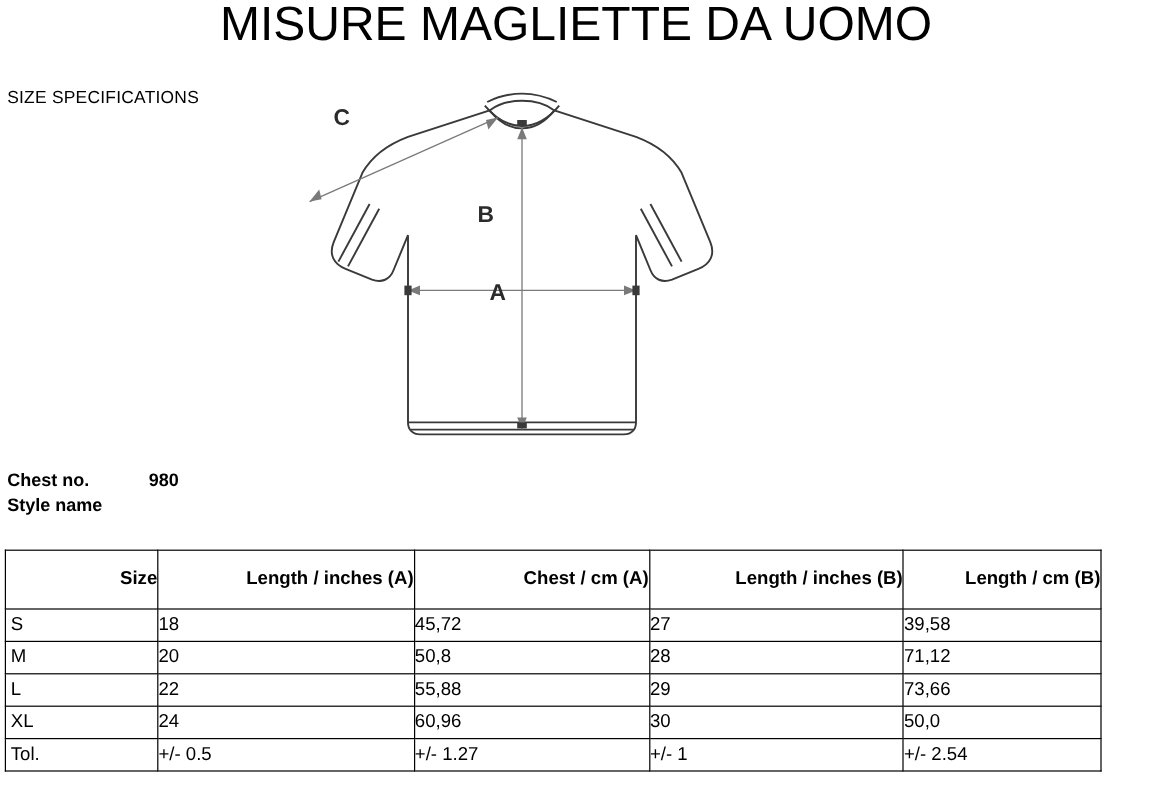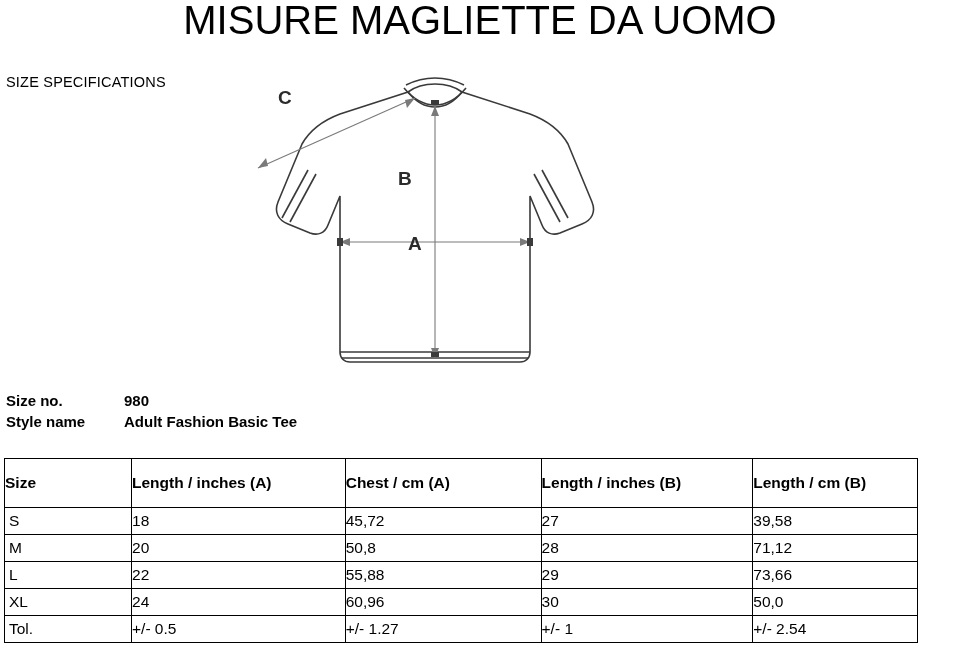--- a/index.html
+++ b/index.html
@@ -76,21 +76,21 @@
   table.size-table th,
   table.size-table td {
     border: 1px solid #000000;
     padding: 0;
     height: 26px;
   }
   table.size-table thead th {
     height: 48px;
     font-weight: bold;
     font-size: 15.5px;
-    text-align: left;
+    text-align: right;
     vertical-align: middle;
   }
   table.size-table tbody td {
     text-align: left;
     vertical-align: middle;
     font-weight: normal;
   }
   table.size-table tbody td.size-cell {
     text-align: left;
     padding-left: 4px;
@@ -158,26 +158,25 @@
         <rect x="297" y="168" width="6" height="8" fill="#3a3a3a" stroke="none"></rect>
       </g>
       <text x="178" y="180" font-family="Liberation Sans, sans-serif" font-size="19" font-weight="bold" fill="#2b2b2b">A</text>
       <text x="168" y="115" font-family="Liberation Sans, sans-serif" font-size="19" font-weight="bold" fill="#2b2b2b">B</text>
       <text x="48" y="34" font-family="Liberation Sans, sans-serif" font-size="19" font-weight="bold" fill="#2b2b2b">C</text>
     </svg>
   </div>
 
   <div class="style-block">
     <div class="style-row">
-      <div class="style-key">Size no.</div>
+      <div class="style-key">Chest no.</div>
       <div class="style-val">980</div>
     </div>
     <div class="style-row">
       <div class="style-key">Style name</div>
-      <div class="style-val">Adult Fashion Basic Tee</div>
     </div>
   </div>
 
   <table class="size-table">
     <thead>
       <tr>
         <th class="col-size">Size</th>
         <th class="col-b">Length / inches (A)</th>
         <th class="col-c">Chest / cm (A)</th>
         <th class="col-d">Length / inches (B)</th>

